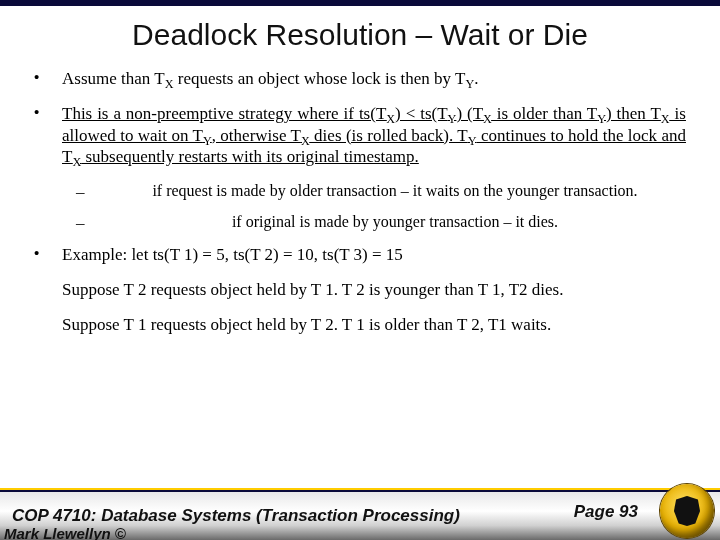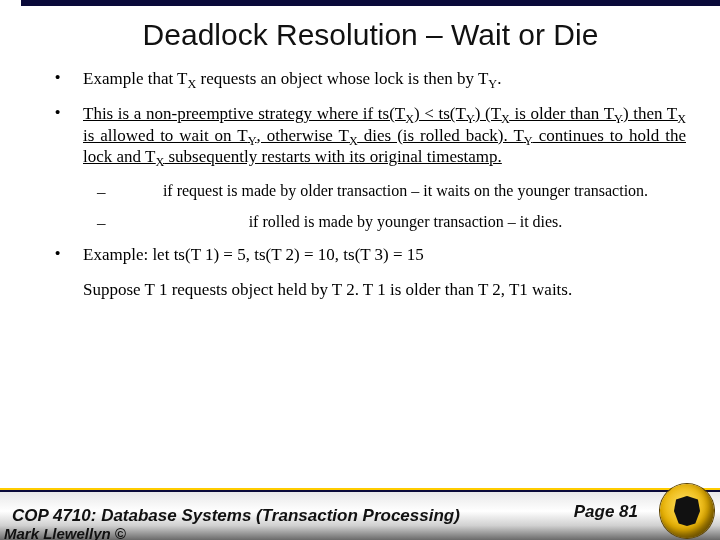--- a/index.html
+++ b/index.html
@@ -1,20 +1,19 @@
 <!DOCTYPE html>
 <html><head>
 <meta charset="utf-8">
 <style>
   * { margin: 0; padding: 0; box-sizing: border-box; }
   html, body { width: 720px; height: 540px; overflow: hidden; font-family: Arial, Helvetica, sans-serif; background: #fff; }
   .slide {
     width: 720px; height: 540px;
     position: relative;
-    padding-left: 21px;
   }
   .topbar { height: 6px; background: #0a0a3a; width: 100%; }
   .title {
     text-align: center;
     font-size: 30px;
     color: #111;
     margin-top: 12px;
     margin-bottom: 16px;
     font-weight: 400;
   }
@@ -113,53 +112,54 @@
 <div class="slide">
   <div class="topbar"></div>
 
   <h1 class="title">Deadlock Resolution – Wait or Die</h1>
 
   <div class="content">
 
     <div class="bullet">
       <div class="dot">•</div>
       <div class="txt">
-        <span>Example that T</span><sub>X</sub><span> requests an object whose lock is then by T</span><sub>Y</sub><span>.</span>
+        <span>Assume than T</span><sub>X</sub><span> requests an object whose lock is then by T</span><sub>Y</sub><span>.</span>
       </div>
     </div>
 
     <div class="bullet justify">
       <div class="dot">•</div>
       <div class="txt">
         <span>This is a non-preemptive strategy where if ts(T</span><sub>X</sub><span>) &lt; ts(T</span><sub>Y</sub><span>) (T</span><sub>X</sub><span> is older than T</span><sub>Y</sub><span>) then T</span><sub>X</sub><span> is allowed to wait on T</span><sub>Y</sub><span>, otherwise T</span><sub>X</sub><span> dies (is rolled back).  T</span><sub>Y</sub><span> continues to hold the lock and T</span><sub>X</sub><span> subsequently restarts with its original timestamp.</span>
       </div>
     </div>
 
     <div class="sub">
       <div class="dash">–</div>
       <div class="txt">if request is made by older transaction – it waits on the younger transaction.</div>
     </div>
 
     <div class="sub">
       <div class="dash">–</div>
-      <div class="txt">if rolled is made by younger transaction – it dies.</div>
+      <div class="txt">if original is made by younger transaction – it dies.</div>
     </div>
 
     <div class="bullet">
       <div class="dot">•</div>
       <div class="txt">Example:  let ts(T 1) = 5, ts(T 2) = 10, ts(T 3) = 15</div>
     </div>
 
+    <div class="ex">Suppose T 2 requests object held by T 1.  T 2 is younger than T 1, T2 dies.</div>
     <div class="ex">Suppose T 1 requests object held by T 2.   T 1 is older than T 2, T1 waits.</div>
 
   </div>
 
   <div class="footer">
     <div class="footer-grad">
       <div class="course">COP 4710: Database Systems  (Transaction Processing)</div>
-      <div class="page">Page 81</div>
+      <div class="page">Page 93</div>
       <div class="logo">
         <div class="logo-inner"></div>
       </div>
       <div class="author">Mark Llewellyn ©</div>
     </div>
   </div>
 </div>
 
 </body></html>

